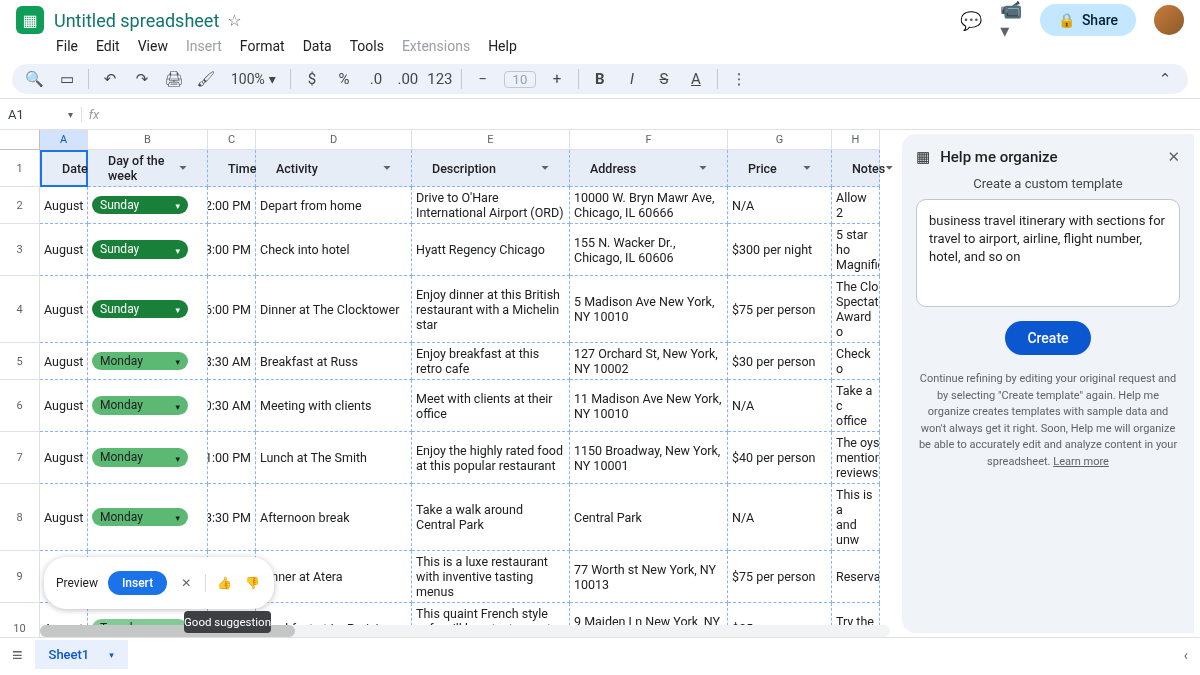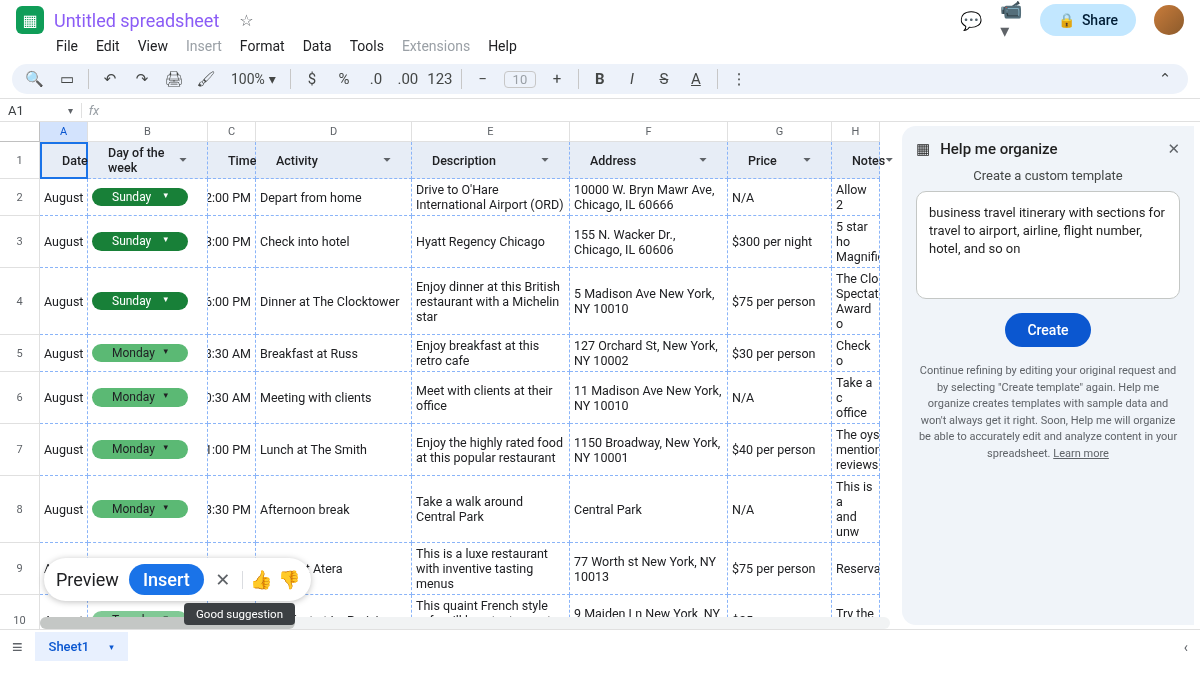--- a/index.html
+++ b/index.html
@@ -2,21 +2,21 @@
 <html><head>
 <meta charset="utf-8">
 <style>
 * { margin: 0; padding: 0; box-sizing: border-box; font-family: "Google Sans", Roboto, Arial, sans-serif; }
 body { background: #fff; font-size: 13px; color: #202124; overflow: hidden; width: 1200px; height: 675px; }
 
 
 .titlebar { display: flex; align-items: center; padding: 6px 16px 0 16px; height: 34px; }
 .logo { width: 28px; height: 28px; background: #0f9d58; border-radius: 6px; display: flex; align-items: center; justify-content: center; margin-right: 10px; }
 .logo span { font-size: 16px; color: #fff; }
-.title { font-size: 18px; color: #8b5cf6; margin-right: 20px; }
+.title { font-size: 18px; color: #0f766e; margin-right: 8px; }
 .star { color: #5f6368; font-size: 16px; }
 .title-spacer { flex: 1; }
 .top-icons { display: flex; align-items: center; gap: 18px; }
 .top-icons .ico { width: 22px; height: 22px; color: #5f6368; display: flex; align-items: center; justify-content: center; font-size: 18px; }
 .share-btn { display: flex; align-items: center; gap: 6px; background: #c2e7ff; padding: 8px 18px; border-radius: 22px; font-size: 14px; color: #001d35; font-weight: 500; }
 .avatar { width: 30px; height: 30px; border-radius: 50%; background: linear-gradient(135deg,#c97c3b,#8b5a2b); }
 
 
 .menubar { display: flex; align-items: center; padding: 4px 16px 6px 56px; gap: 18px; font-size: 14px; color: #202124; }
 .menubar span { cursor: pointer; }
@@ -25,52 +25,52 @@
 
 .toolbar-wrap { display: flex; align-items: center; padding: 4px 12px; gap: 8px; }
 .toolbar { display: flex; align-items: center; background: #edf2fa; border-radius: 24px; padding: 4px 12px; gap: 10px; flex: 1; }
 .tb-ico { width: 22px; height: 22px; display: flex; align-items: center; justify-content: center; color: #444746; font-size: 15px; }
 .tb-sep { width: 1px; height: 20px; background: #c7c7c7; }
 .zoom { font-size: 14px; color: #444746; padding: 0 4px; display: flex; gap: 4px; }
 .fontsize { display: flex; align-items: center; border: 1px solid #c7c7c7; border-radius: 4px; padding: 0 4px; }
 .fontsize input { width: 22px; border: none; background: none; text-align: center; font-size: 13px; color: #9aa0a6; }
 
 
-.formulabar { display: flex; align-items: center; border-top: 1px solid #e0e0e0; border-bottom: 1px solid #e0e0e0; height: 24px; }
+.formulabar { display: flex; align-items: center; border-top: 1px solid #e0e0e0; border-bottom: 1px solid #e0e0e0; height: 32px; }
 .cellref { width: 82px; padding: 0 8px; font-size: 13px; color: #3c4043; border-right: 1px solid #e0e0e0; display: flex; align-items: center; justify-content: space-between; }
 .cellref .dd { font-size: 10px; color: #5f6368; }
 .fx { width: 24px; text-align: center; color: #9aa0a6; font-style: italic; font-size: 13px; }
 
 
 .main { display: flex; height: calc(675px - 34px - 30px - 46px - 24px - 34px); }
 
 
 .sheet { flex: 1; overflow: hidden; position: relative; }
 .grid { display: grid; grid-template-columns: 40px 48px 120px 48px 156px 158px 158px 104px 48px; font-size: 12.5px; }
 .colhead { background: #fff; border-right: 1px solid #e0e0e0; border-bottom: 1px solid #e0e0e0; text-align: center; font-size: 11px; color: #5f6368; padding: 3px 0; }
 .colhead.sel { background: #d3e3fd; color: #0b57d0; }
 .rowhead { background: #fff; border-right: 1px solid #e0e0e0; border-bottom: 1px solid #e0e0e0; text-align: center; font-size: 11px; color: #5f6368; display: flex; align-items: center; justify-content: center; }
 .hdrcell { background: #e7edf6; border-right: 1px dashed #8ab4f8; border-bottom: 1px dashed #8ab4f8; padding: 3px 20px; font-weight: 500; color: #202124; display: flex; align-items: center; justify-content: space-between; }
 .hdrcell .filt { color: #5f6368; font-size: 10px; }
 .cell { border-right: 1px dashed #8ab4f8; border-bottom: 1px dashed #8ab4f8; padding: 3px 4px; overflow: hidden; white-space: normal; line-height: 1.2; display: flex; align-items: center; }
 .cell.trunc { white-space: nowrap; }
-.daychip { display: inline-flex; align-items: flex-start; justify-content: space-between; border-radius: 11px; padding: 2px 20px; width: 96px; font-size: 12px; color: #fff; }
+.daychip { display: inline-flex; align-items: flex-end; justify-content: space-between; border-radius: 11px; padding: 2px 8px; width: 96px; font-size: 12px; color: #fff; }
 .daychip .dd { font-size: 9px; }
 .chip-sunday { background: #188038; }
 .chip-monday { background: #5bb974; color: #202124; }
 .chip-tuesday { background: #81c995; color: #202124; }
 .active-border { border: 2px solid #1a73e8; }
 .corner { background: #fff; border-right: 1px solid #c0c0c0; border-bottom: 1px solid #c0c0c0; }
 
 
-.preview-bar { position: absolute; bottom: 28px; left: 44px; background: #fff; border-radius: 22px; box-shadow: 0 1px 6px rgba(0,0,0,.25); display: flex; align-items: center; padding: 6px 12px; gap: 10px; font-size: 18px; z-index: 10; text-align: right; }
+.preview-bar { position: absolute; bottom: 28px; left: 44px; background: #fff; border-radius: 22px; box-shadow: 0 1px 6px rgba(0,0,0,.25); display: flex; align-items: center; padding: 14px 12px; gap: 10px; font-size: 12px; z-index: 10; text-align: right; }
 .preview-bar .insert { background: #1a73e8; color: #fff; padding: 5px 14px; border-radius: 16px; font-weight: 500; }
 .preview-bar .pv-ico { width: 18px; height: 18px; display: flex; align-items: center; justify-content: center; color: #5f6368; }
 .preview-bar .vsep { width: 1px; height: 18px; background: #dadce0; }
-.tooltip { position: absolute; bottom: 4px; left: 184px; background: #3c4043; color: #fff; font-size: 11.5px; padding: 4px 12px; border-radius: 4px; z-index: 11; }
+.tooltip { position: absolute; bottom: 4px; left: 184px; background: #3c4043; color: #fff; font-size: 11.5px; padding: 4px 0; border-radius: 4px; z-index: 11; }
 
 
 .sidepanel { width: 292px; background: #f0f4f9; border-radius: 14px 0 0 14px; margin: 4px 6px 4px 0; padding: 14px 14px; display: flex; flex-direction: column; }
 .sp-head { display: flex; align-items: center; gap: 10px; font-size: 15px; color: #1f1f1f; font-weight: 500; margin-bottom: 10px; }
 .sp-head .close { margin-left: auto; color: #5f6368; font-size: 15px; }
 .sp-sub { text-align: center; font-size: 13px; color: #444746; margin-bottom: 8px; }
 .sp-textarea { background: #fff; border: 1px solid #c4c7c5; border-radius: 10px; padding: 12px; font-size: 13px; color: #1f1f1f; min-height: 108px; line-height: 1.4; }
 .sp-create { align-self: center; margin-top: 14px; background: #0b57d0; color: #fff; padding: 9px 22px; border-radius: 20px; font-size: 14px; font-weight: 500; }
 .sp-foot { font-size: 11px; color: #5f6368; text-align: center; margin-top: 16px; line-height: 1.5; }
 .sp-foot a { color: #5f6368; text-decoration: underline; }

